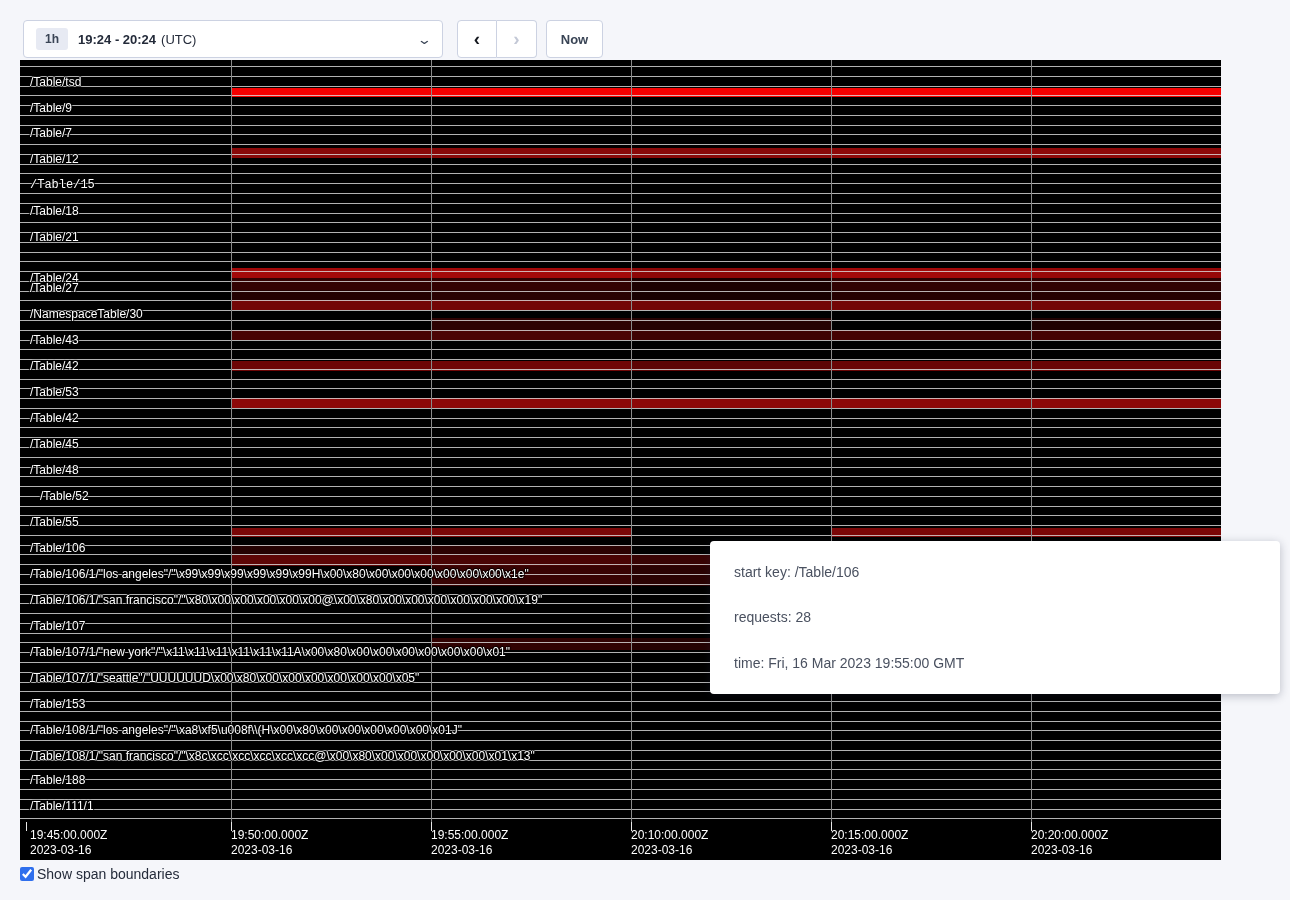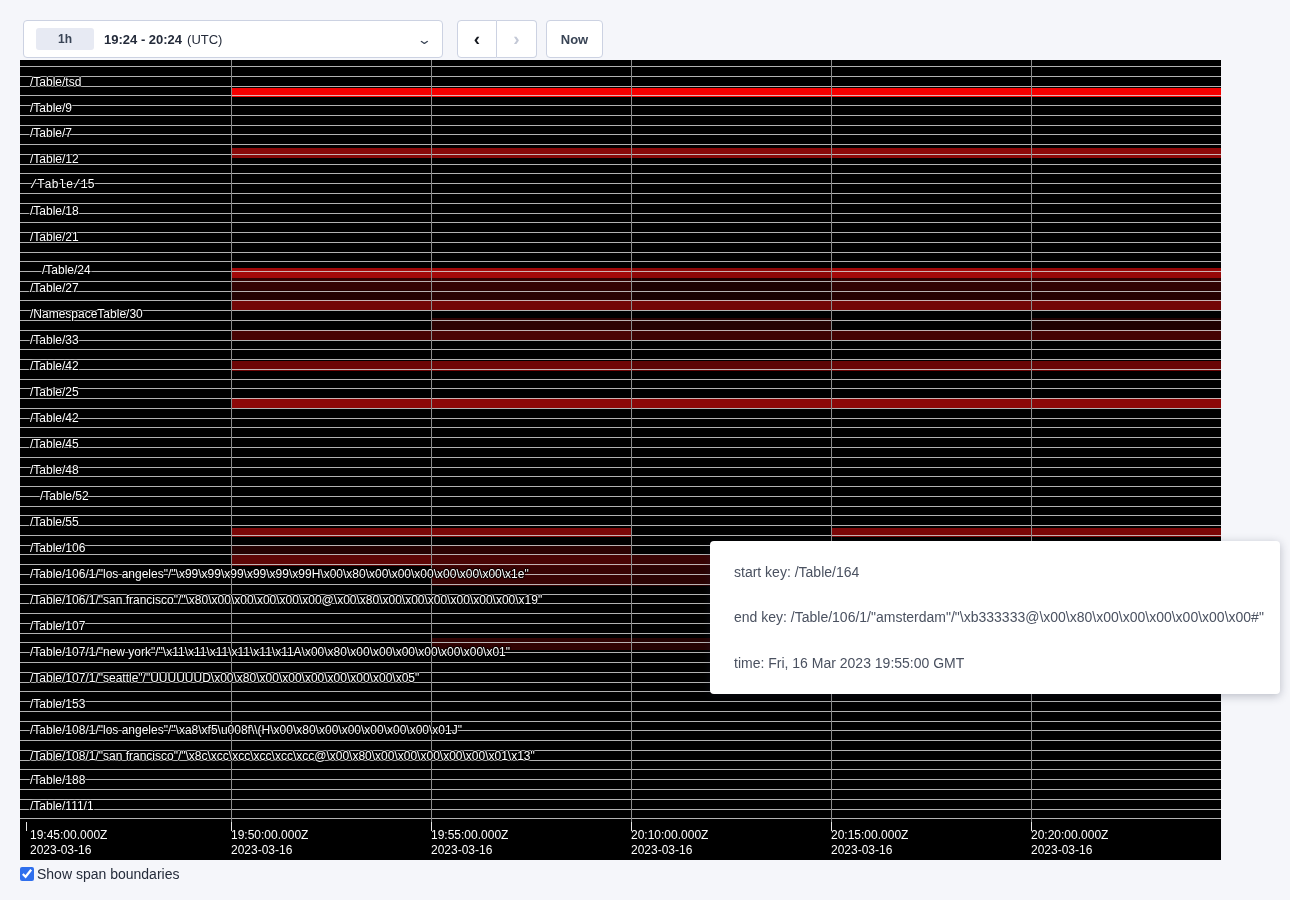--- a/index.html
+++ b/index.html
@@ -13,21 +13,21 @@
   .page { position:absolute; inset:0; }
 
   
   .toolbar { position:absolute; top:20px; left:23px; height:38px; display:flex; align-items:stretch; }
   .range-dropdown {
     width:420px; background:#fff; border:1px solid #ccd2e2; border-radius:4px;
     display:flex; align-items:center; padding:0 12px; gap:10px; cursor:pointer;
   }
   .chip {
     background:#e7eaf3; color:#394455; font-weight:bold; font-size:12px;
-    padding:4px 22px; border-radius:3px;
+    padding:4px 9px; border-radius:3px;
   }
   .range-text { font-size:13px; font-weight:bold; color:#242b3a; }
   .utc { font-size:13px; color:#242b3a; font-weight:normal; margin-left:-5px; }
   .dd-chevron { margin-left:auto; color:#394455; font-size:13px; line-height:1; transform:scaleX(1.4); }
   .nav-group { display:flex; margin-left:14px; }
   .nav-btn {
     width:40px; background:#fff; border:1px solid #ccd2e2; font-size:19px; font-weight:bold;
     display:flex; align-items:center; justify-content:center; cursor:pointer;
   }
   .nav-btn.prev { border-radius:4px 0 0 4px; color:#15181f; }
@@ -244,26 +244,26 @@
         <div class="vline" style="left: 1011px;"></div>
         <div class="tick" style="left: 1011px;"></div>
         <div class="tick" style="left: 6px;"></div>
         <div class="rowlabel" style="left: 10px; top: 15px;">/Table/tsd</div>
         <div class="rowlabel" style="left: 10px; top: 41px;">/Table/9</div>
         <div class="rowlabel" style="left: 10px; top: 66px;">/Table/7</div>
         <div class="rowlabel" style="left: 10px; top: 92px;">/Table/12</div>
         <div class="rowlabel" style="left: 10px; top: 118px; font-family: Liberation Mono, monospace;">/Table/15</div>
         <div class="rowlabel" style="left: 10px; top: 144px;">/Table/18</div>
         <div class="rowlabel" style="left: 10px; top: 170px;">/Table/21</div>
-        <div class="rowlabel" style="left: 10px; top: 203px; margin-left: 12px;">/Table/24</div>
+        <div class="rowlabel" style="left: 10px; top: 211px;">/Table/24</div>
         <div class="rowlabel" style="left: 10px; top: 221px;">/Table/27</div>
         <div class="rowlabel" style="left: 10px; top: 247px;">/NamespaceTable/30</div>
-        <div class="rowlabel" style="left: 10px; top: 273px;">/Table/33</div>
+        <div class="rowlabel" style="left: 10px; top: 273px;">/Table/43</div>
         <div class="rowlabel" style="left: 10px; top: 299px;">/Table/42</div>
-        <div class="rowlabel" style="left: 10px; top: 325px;">/Table/25</div>
+        <div class="rowlabel" style="left: 10px; top: 325px;">/Table/53</div>
         <div class="rowlabel" style="left: 10px; top: 351px;">/Table/42</div>
         <div class="rowlabel" style="left: 10px; top: 377px;">/Table/45</div>
         <div class="rowlabel" style="left: 10px; top: 403px;">/Table/48</div>
         <div class="rowlabel" style="left: 20px; top: 429px;">/Table/52</div>
         <div class="rowlabel" style="left: 10px; top: 455px;">/Table/55</div>
         <div class="rowlabel" style="left: 10px; top: 481px;">/Table/106</div>
         <div class="rowlabel" style="left: 10px; top: 507px;">/Table/106/1/"los angeles"/"\x99\x99\x99\x99\x99\x99H\x00\x80\x00\x00\x00\x00\x00\x00\x1e"</div>
         <div class="rowlabel" style="left: 10px; top: 533px;">/Table/106/1/"san francisco"/"\x80\x00\x00\x00\x00\x00@\x00\x80\x00\x00\x00\x00\x00\x00\x19"</div>
         <div class="rowlabel" style="left: 10px; top: 559px;">/Table/107</div>
         <div class="rowlabel" style="left: 10px; top: 585px;">/Table/107/1/"new york"/"\x11\x11\x11\x11\x11\x11A\x00\x80\x00\x00\x00\x00\x00\x00\x01"</div>
@@ -276,22 +276,22 @@
         <div class="axis-label" style="left: 10px;"><span>19:45:00.000Z</span><span class="date">2023-03-16</span></div>
         <div class="axis-label" style="left: 211px;"><span>19:50:00.000Z</span><span class="date">2023-03-16</span></div>
         <div class="axis-label" style="left: 411px;"><span>19:55:00.000Z</span><span class="date">2023-03-16</span></div>
         <div class="axis-label" style="left: 611px;"><span>20:10:00.000Z</span><span class="date">2023-03-16</span></div>
         <div class="axis-label" style="left: 811px;"><span>20:15:00.000Z</span><span class="date">2023-03-16</span></div>
         <div class="axis-label" style="left: 1011px;"><span>20:20:00.000Z</span><span class="date">2023-03-16</span></div>
       </div>
   </div>
 
   <div class="tooltip">
-    <div>start key: /Table/164</div>
-    <div>end key: /Table/106/1/"amsterdam"/"\xb333333@\x00\x80\x00\x00\x00\x00\x00\x00#"</div>
+    <div>start key: /Table/106</div>
+    <div>requests: 28</div>
     <div>time: Fri, 16 Mar 2023 19:55:00 GMT</div>
   </div>
 
   <div class="footer">
     <input type="checkbox" id="spanCb" checked="" style="">
     <label for="spanCb">Show span boundaries</label>
   </div>
 
 </div>
 

